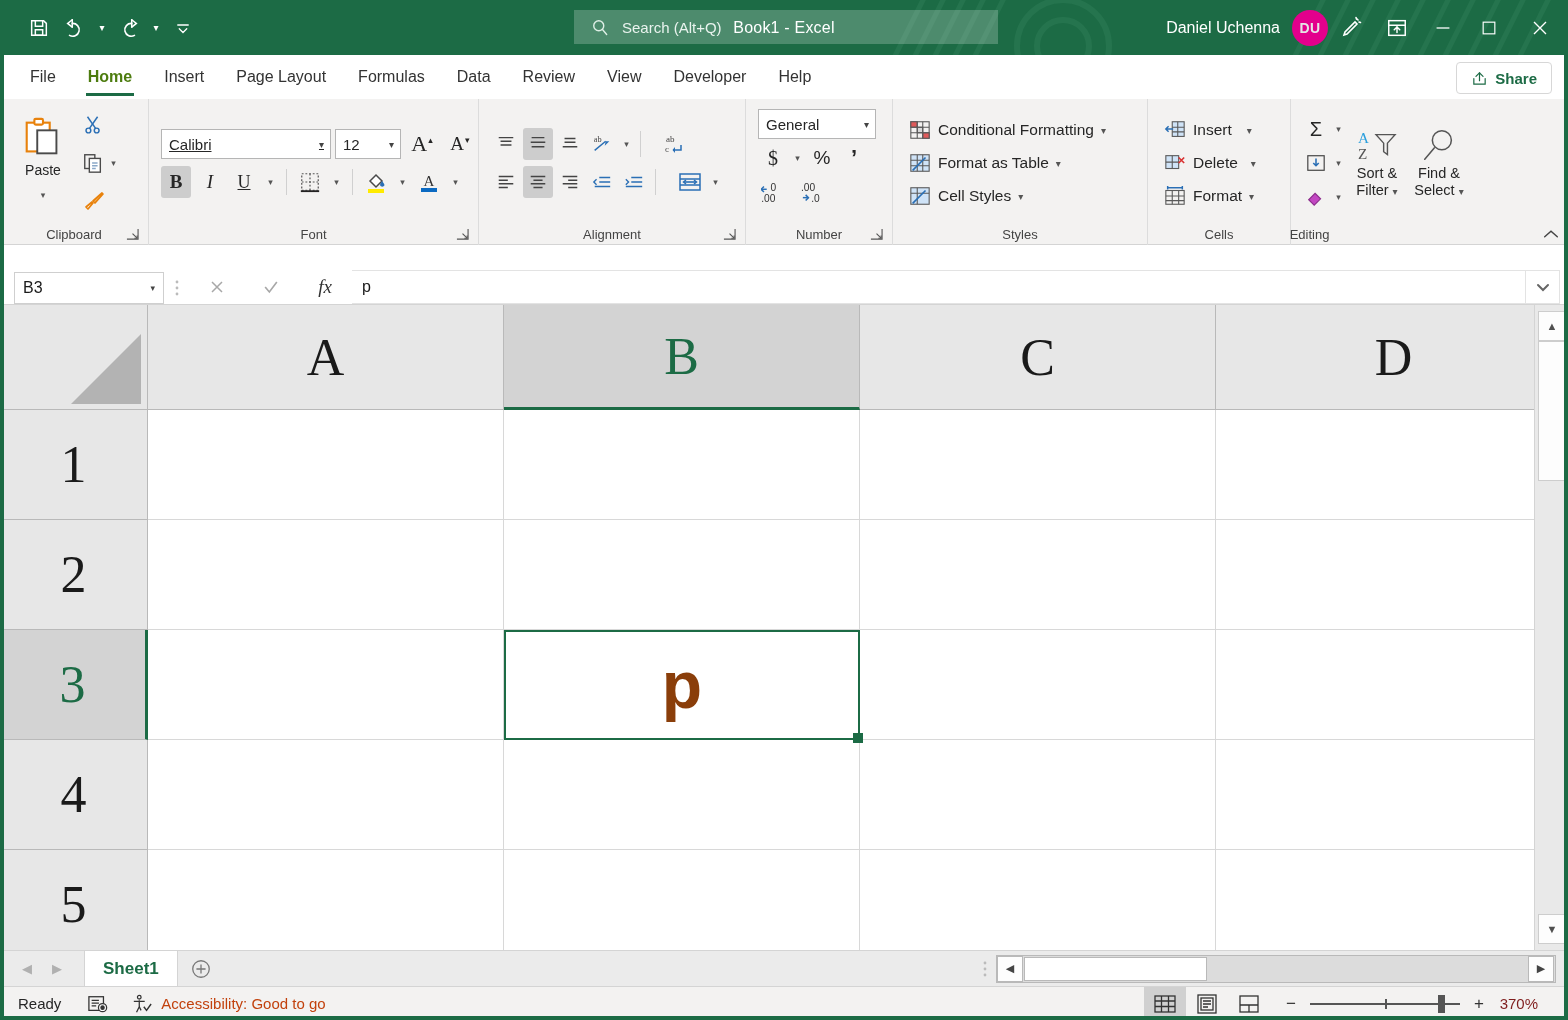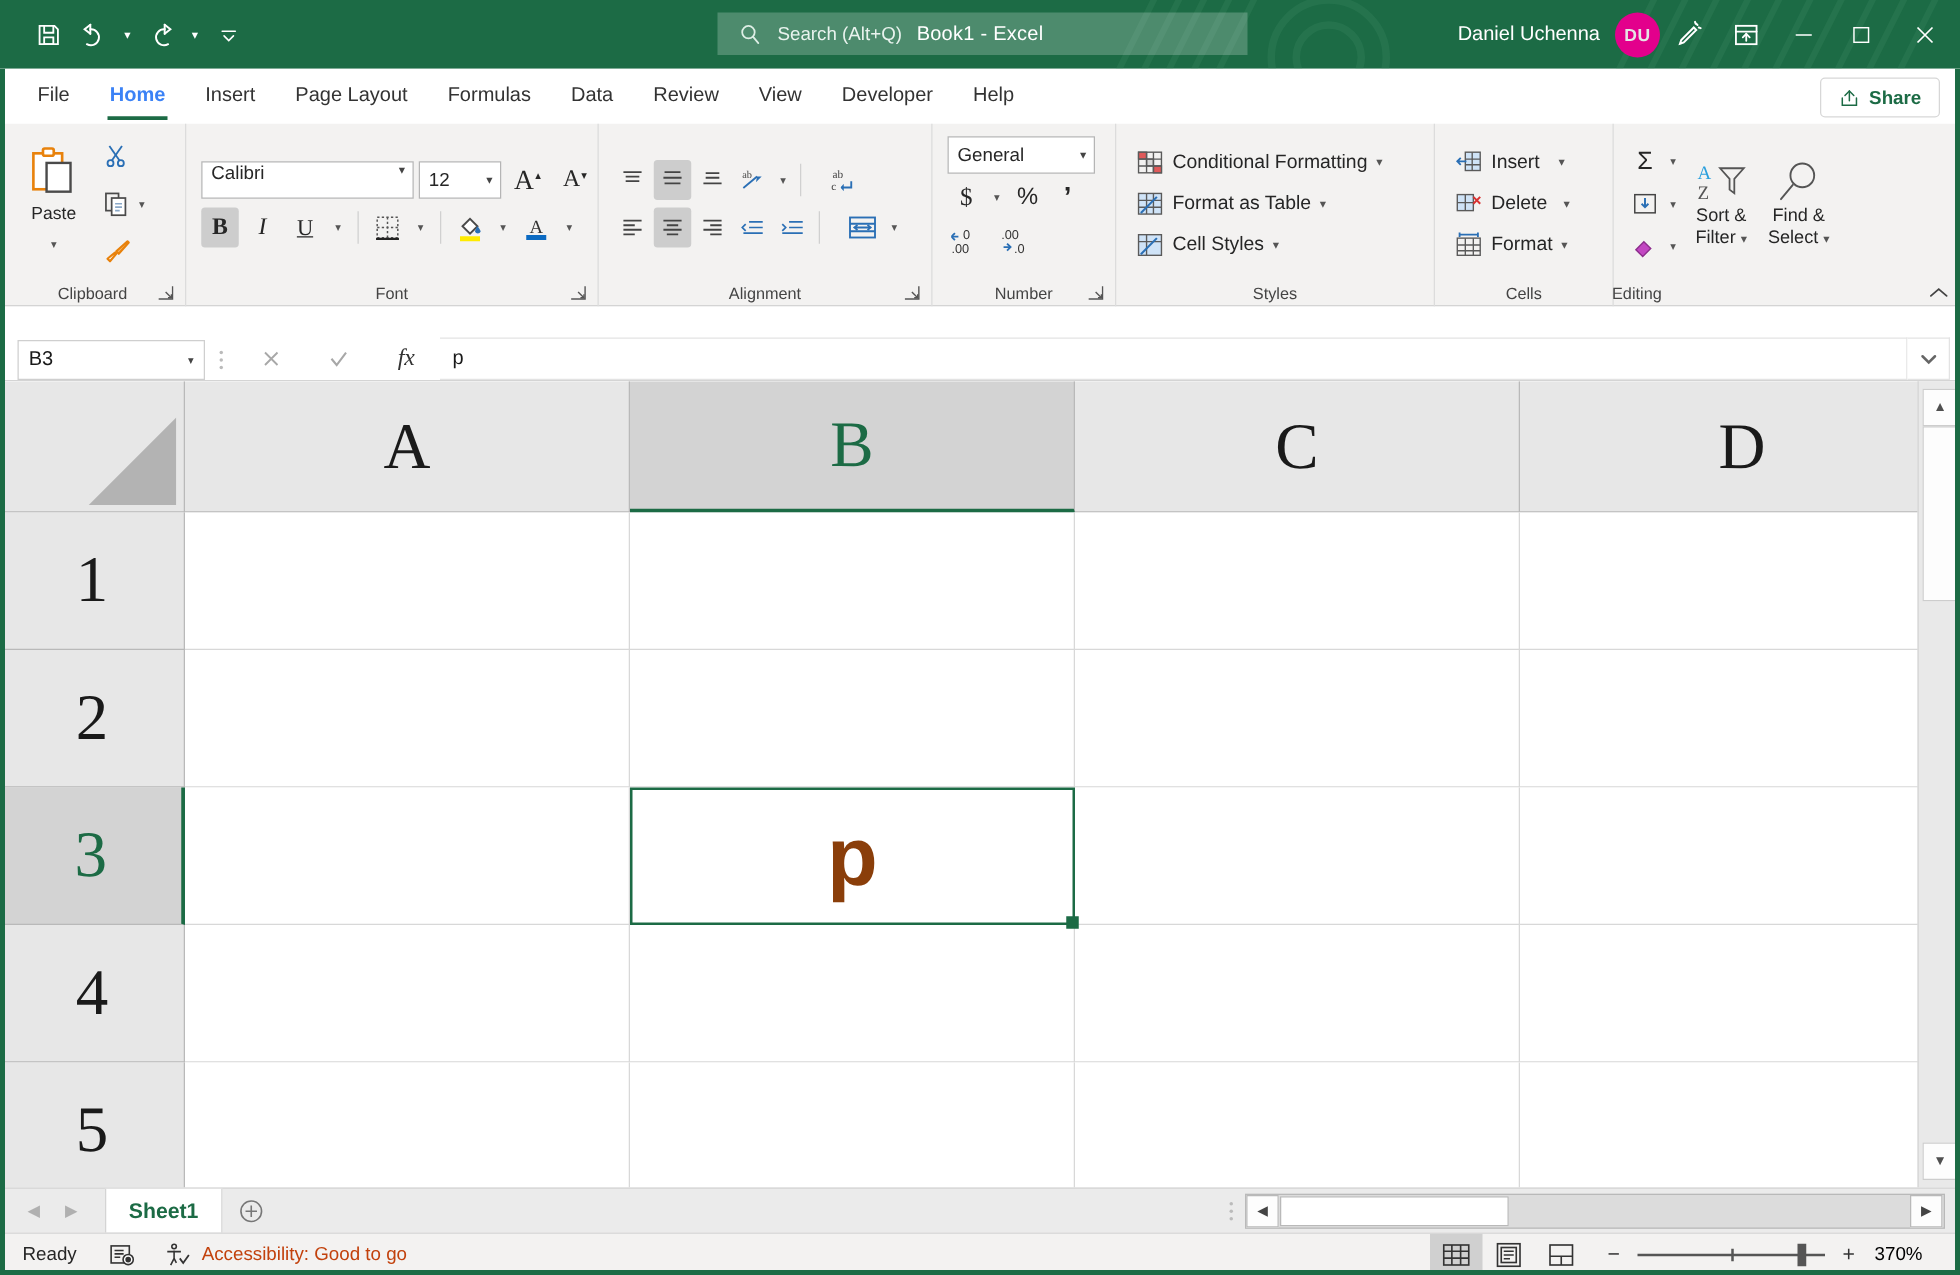--- a/index.html
+++ b/index.html
@@ -68,21 +68,21 @@
   .tabstrip {
     position: absolute; top: 55px; left: 0; width: 1568px; height: 44px;
     background: #ffffff;
     display: flex; align-items: flex-end;
   }
   .tab {
     position: relative; height: 44px; padding: 0 16px;
     display: flex; align-items: center; justify-content: center;
     font-size: 16px; color: #333333; white-space: nowrap;
   }
-  .tab.active { color: #3b82f6; font-weight: bold; }
+  .tab.active { color: #4d7c0f; font-weight: bold; }
   .tab.active::after {
     content: ""; position: absolute; left: 14px; right: 14px; bottom: 3px;
     height: 3px; background: #1c6b45;
   }
   .share-btn {
     position: absolute; right: 16px; top: 7px; height: 32px;
     display: flex; align-items: center; gap: 7px; padding: 0 14px;
     border: 1px solid #d7d7d7; border-radius: 4px; background: #ffffff;
     color: #1c6b45; font-size: 15px; font-weight: bold;
   }
@@ -113,21 +113,21 @@
   .clip-paste .lbl { font-size: 14px; color: #262626; }
   .clip-side { display: flex; flex-direction: column; gap: 2px; padding-left: 2px; }
   .clip-row { display: flex; align-items: center; gap: 2px; height: 36px; }
 
   
   .font-col { display: flex; flex-direction: column; gap: 6px; }
   .font-row { display: flex; align-items: center; gap: 4px; }
   .ffname {
     width: 170px; height: 30px; border: 1px solid #b5b5b5; background: #fff;
     font-size: 15px; color: #262626; padding-left: 7px;
-    display: flex; justify-content: space-between; padding-right: 6px;
+    display: flex; align-items: center; justify-content: space-between; padding-right: 6px; text-decoration: underline;
   }
   .fsize {
     width: 66px; height: 30px; border: 1px solid #b5b5b5; background: #fff;
     font-size: 15px; color: #262626; padding-left: 7px;
     display: flex; align-items: center; justify-content: space-between; padding-right: 6px;
   }
   .btn {
     min-width: 30px; height: 32px; display: flex; align-items: center; justify-content: center;
     border-radius: 3px; color: #262626; font-size: 17px; padding: 0 3px;
   }
@@ -286,21 +286,21 @@
   .st-a11y { margin-left: 22px; display: flex; align-items: center; gap: 8px; font-size: 15px; color: #c2410c; }
   .st-right { margin-left: auto; display: flex; align-items: center; }
   .view-btn { width: 42px; height: 34px; display: flex; align-items: center; justify-content: center; color: #333; }
   .view-btn.on { background: #d0d0d0; }
   .zoom-area { display: flex; align-items: center; gap: 12px; padding: 0 14px; }
   .zoom-mm { font-size: 17px; color: #333; width: 14px; text-align: center; }
   .zoom-track { position: relative; width: 150px; height: 34px; display: flex; align-items: center; }
   .zoom-line { position: absolute; left: 0; right: 0; height: 2px; background: #555; }
   .zoom-mid { position: absolute; left: 50%; width: 2px; height: 10px; background: #555; }
   .zoom-thumb { position: absolute; left: 128px; width: 7px; height: 18px; background: #555; }
-  .zoom-pct { font-size: 15px; color: #000000; width: 56px; text-align: right; padding-right: 16px; }
+  .zoom-pct { font-size: 15px; color: #7f1d1d; width: 56px; text-align: right; padding-right: 16px; }
 
   
   .frame-l, .frame-r, .frame-b {
     position: absolute; background: #1c6b45;
   }
   .frame-l { left: 0; top: 55px; width: 4px; height: 965px; }
   .frame-r { right: 0; top: 55px; width: 4px; height: 965px; }
   .frame-b { left: 0; bottom: 0; width: 1568px; height: 4px; }
 
   svg { display: block; }

